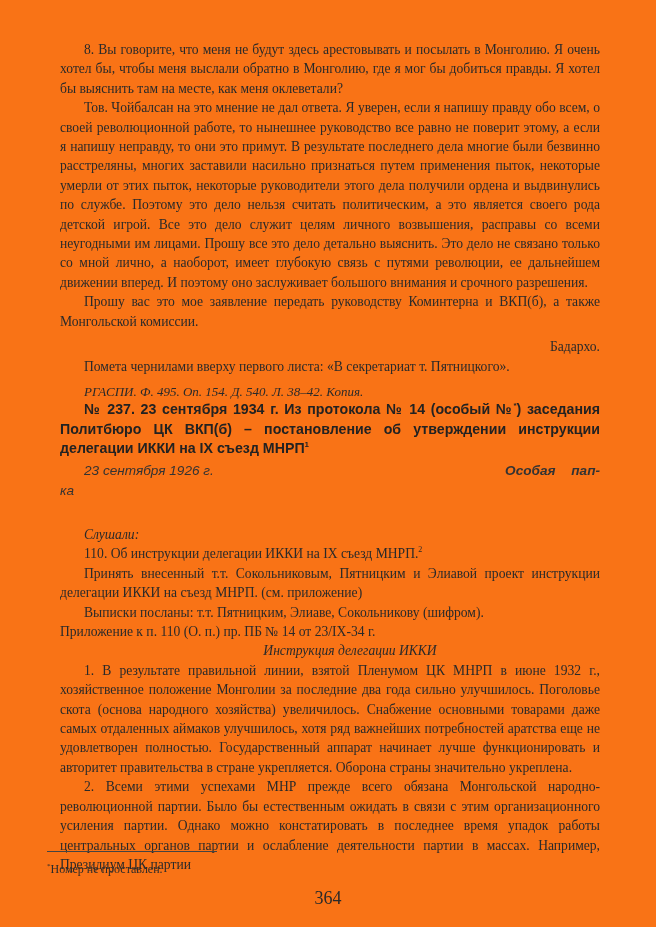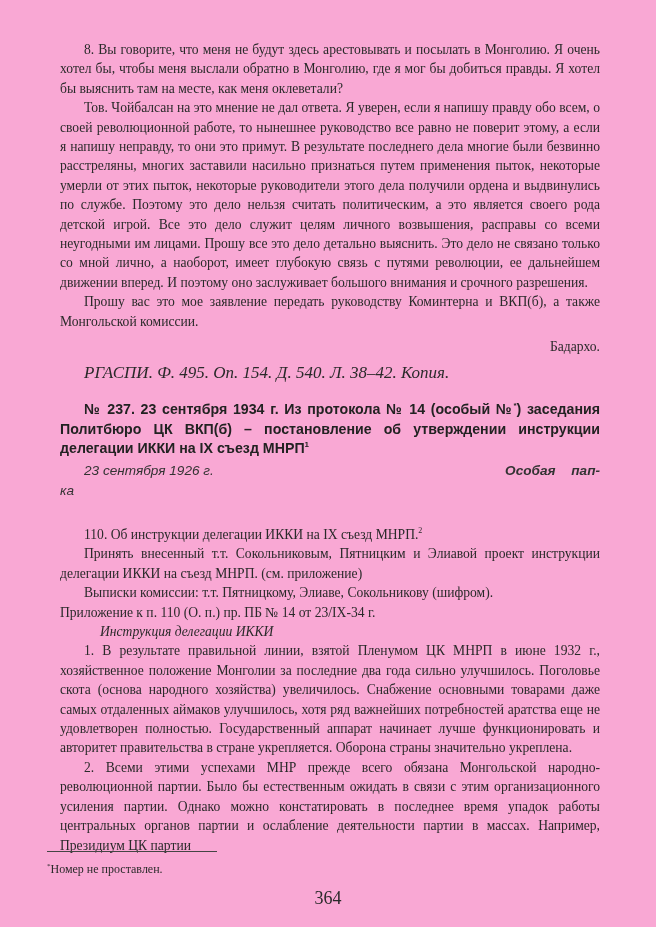--- a/index.html
+++ b/index.html
@@ -1,76 +1,78 @@
 <!DOCTYPE html>
 <html><head>
 <meta charset="utf-8">
 <style>
   html, body { margin: 0; padding: 0; }
   body {
     width: 656px; height: 927px; background: #ffffff; position: relative;
     font-family: "Liberation Serif", "DejaVu Serif", serif;
     color: #2a2a2a; overflow: hidden;
   }
-  .page { position: absolute; left: 0; top: 0; width: 656px; height: 927px; background: #f9a8d4; }
+  .page { position: absolute; left: 0; top: 0; width: 656px; height: 927px; background: #f97316; }
   .col { position: absolute; left: 60px; width: 540px; }
   p { margin: 0; }
   .body-text { font-size: 13.6px; line-height: 19.4px; text-align: justify; }
   .indent { text-indent: 24px; }
   .sig { text-align: right; padding-left: 60px; }
-  .src { font-style: italic; font-size: 17px; text-indent: 24px; margin-top: 6px; }
+  .src { font-style: italic; font-size: 13px; text-indent: 24px; margin-top: 6px; }
   .heading {
     position: absolute; left: 60px; width: 540px; top: 400px;
     font-family: "Liberation Sans", "DejaVu Sans", sans-serif; font-weight: bold;
     font-size: 14.2px; line-height: 19.5px; text-align: justify; text-indent: 24px; color: #222;
   }
   .heading sup, .body-text sup { font-size: 8px; line-height: 0; }
   .dateline {
     position: absolute; left: 60px; width: 540px; top: 461px;
     font-family: "Liberation Sans", "DejaVu Sans", sans-serif; font-style: italic;
     font-size: 13.6px; line-height: 20px; color: #333;
   }
   .dateline .left { position: absolute; left: 24px; top: 0; }
   .dateline .right { position: absolute; right: 0; top: 0; word-spacing: 12px; font-weight: bold; }
   .dateline .wrap { position: absolute; left: 0; top: 20px; }
   .it { font-style: italic; }
   .right-align { text-align: left; }
-  .center-it { text-align: left; font-style: italic; padding-left: 40px; }
+  .center-it { text-align: center; font-style: italic; padding-left: 40px; }
   .footnote-rule { position: absolute; left: 47px; top: 851px; width: 170px; height: 0; border-top: 1px solid #444; }
   .footnote { position: absolute; left: 47px; top: 858px; font-size: 12px; line-height: 16px; }
   .footnote sup { font-size: 7px; }
   .page-num { position: absolute; left: 0; width: 656px; top: 888px; text-align: center; font-size: 18px; }
 </style>
 </head>
 <body>
 
 <div class="page">
 
   <div class="col body-text" style="top:40px;">
     <p class="indent">8. Вы говорите, что меня не будут здесь арестовывать и посылать в Монголию. Я очень хотел бы, чтобы меня выслали обратно в Монголию, где я мог бы добиться правды. Я хотел бы выяснить там на месте, как меня оклеветали?</p>
     <p class="indent">Тов. Чойбалсан на это мнение не дал ответа. Я уверен, если я напишу правду обо всем, о своей революционной работе, то нынешнее руководство все равно не поверит этому, а если я напишу неправду, то они это примут. В результате последнего дела многие были безвинно расстреляны, многих заставили насильно признаться путем применения пыток, некоторые умерли от этих пыток, некоторые руководители этого дела получили ордена и выдвинулись по службе. Поэтому это дело нельзя считать политическим, а это является своего рода детской игрой. Все это дело служит целям личного возвышения, расправы со всеми неугодными им лицами. Прошу все это дело детально выяснить. Это дело не связано только со мной лично, а наоборот, имеет глубокую связь с путями революции, ее дальнейшем движении вперед. И поэтому оно заслуживает большого внимания и срочного разрешения.</p>
     <p class="indent">Прошу вас это мое заявление передать руководству Коминтерна и ВКП(б), а также Монгольской комиссии.</p>
     <p class="sig" style="margin-top:6px;">Бадархо.</p>
+    <p class="indent">Помета чернилами вверху первого листа: «В секретариат т. Пятницкого».</p>
     <p class="src">РГАСПИ. Ф. 495. Оп. 154. Д. 540. Л. 38–42. Копия.</p>
   </div>
 
   <div class="heading">
     <span>№ 237. 23 сентября 1934 г. Из протокола № 14 (особый №</span><sup>*</sup><span>) заседания Политбюро ЦК ВКП(б) – постановление об утверждении инструкции делегации ИККИ на IX съезд МНРП</span><sup>1</sup>
   </div>
 
   <div class="dateline">
     <span class="left">23 сентября 1926 г.</span>
     <span class="right">Особая пап-</span>
     <span class="wrap">ка</span>
   </div>
 
   <div class="col body-text" style="top:525px;">
+    <p class="indent it">Слушали:</p>
     <p class="indent"><span>110. Об инструкции делегации ИККИ на IX съезд МНРП.</span><sup>2</sup></p>
     <p class="indent">Принять внесенный т.т. Сокольниковым, Пятницким и Элиавой проект инструкции делегации ИККИ на съезд МНРП. (см. приложение)</p>
-    <p class="indent">Выписки комиссии: т.т. Пятницкому, Элиаве, Сокольникову (шифром).</p>
+    <p class="indent">Выписки посланы: т.т. Пятницким, Элиаве, Сокольникову (шифром).</p>
     <p class="right-align">Приложение к п. 110 (О. п.) пр. ПБ № 14 от 23/IX-34 г.</p>
     <p class="center-it">Инструкция делегации ИККИ</p>
     <p class="indent">1.  В результате правильной линии, взятой Пленумом ЦК МНРП в июне 1932 г., хозяйственное положение Монголии за последние два года сильно улучшилось. Поголовье скота (основа народного хозяйства) увеличилось. Снабжение основными товарами даже самых отдаленных аймаков улучшилось, хотя ряд важнейших потребностей аратства еще не удовлетворен полностью. Государственный аппарат начинает лучше функционировать и авторитет правительства в стране укрепляется. Оборона страны значительно укреплена.</p>
     <p class="indent">2. Всеми этими успехами МНР прежде всего обязана Монгольской народно-революционной партии. Было бы естественным ожидать в связи с этим организационного усиления партии. Однако можно констатировать в последнее время упадок работы центральных органов партии и ослабление деятельности партии в массах. Например, Президиум ЦК партии</p>
   </div>
 
   <div class="footnote-rule"></div>
   <div class="footnote">
     <sup>*</sup><span>Номер не проставлен.</span>
   </div>

